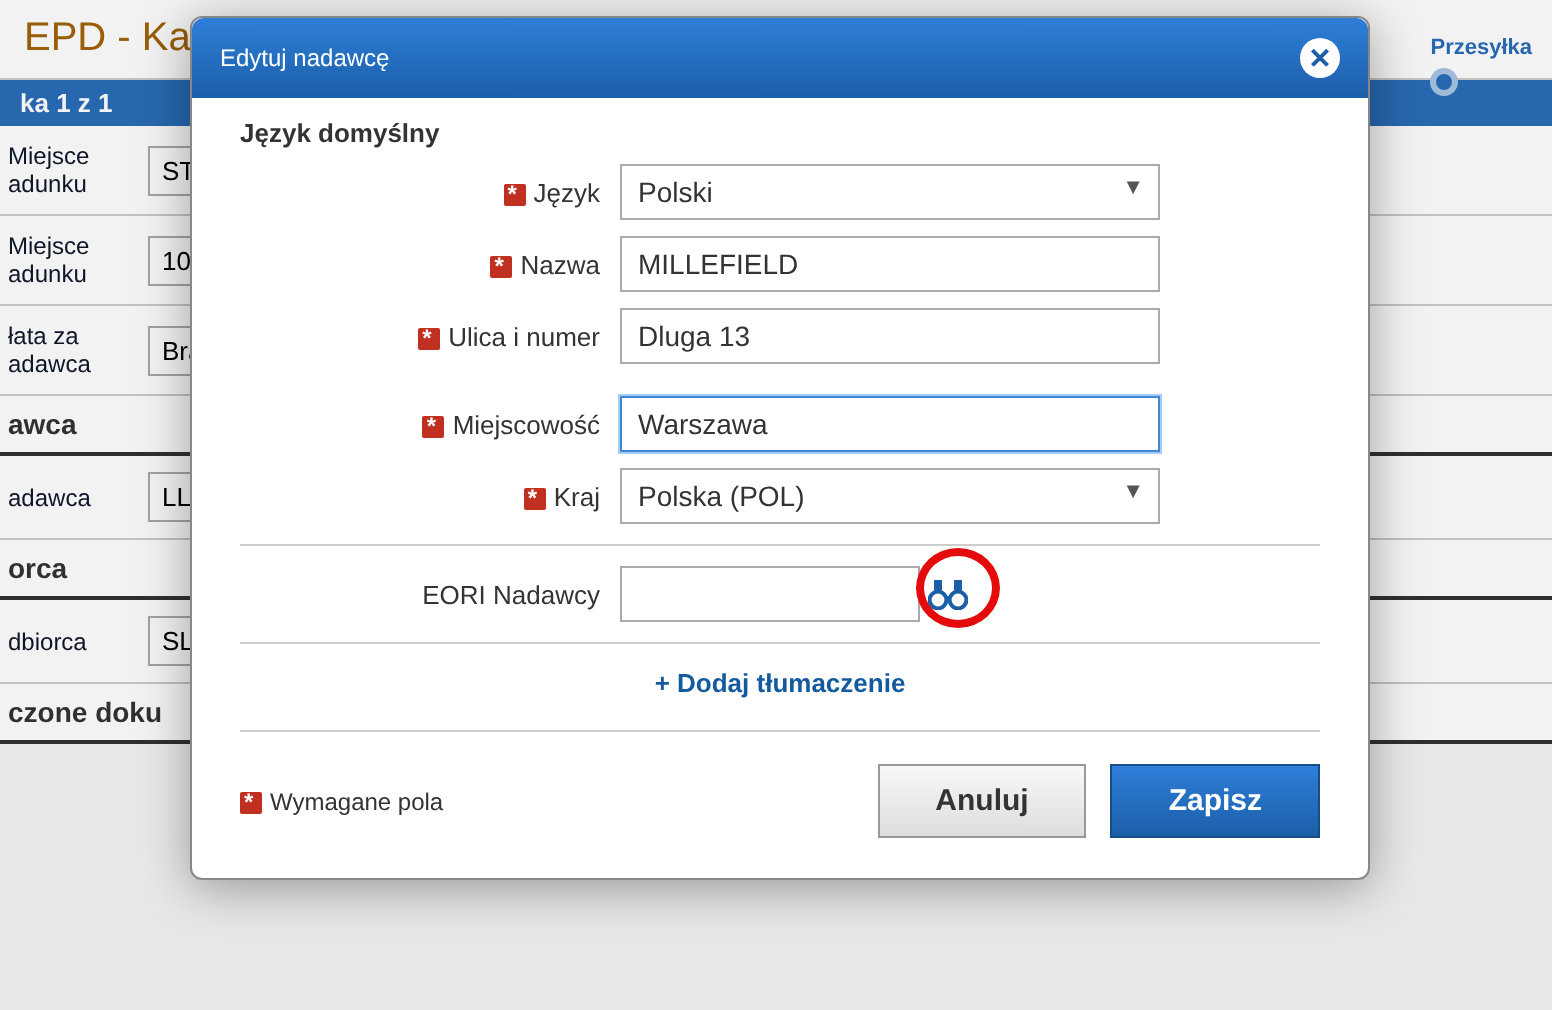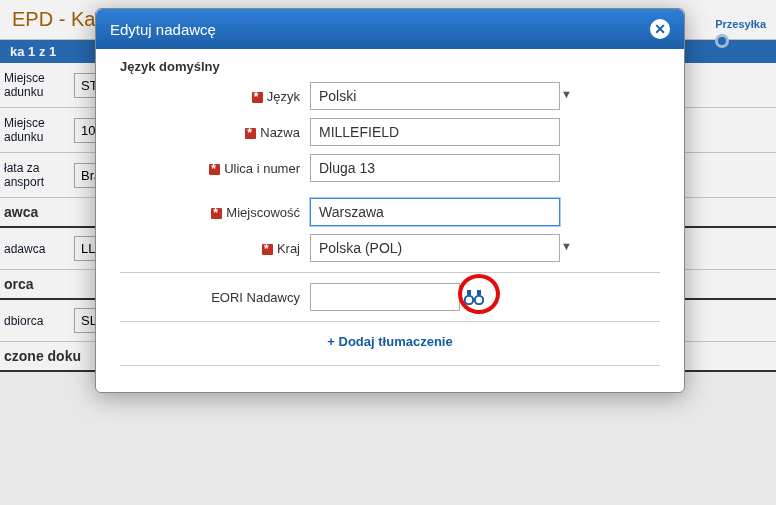--- a/index.html
+++ b/index.html
@@ -100,21 +100,21 @@
     .modal-header {
       background: linear-gradient(#2f7ed8, #1b5fa8);
       color: #fff;
       padding: 10px 14px;
       border-radius: 6px 6px 0 0;
       display: flex;
       justify-content: space-between;
       align-items: center;
     }
     .modal-title {
-      font-size: 15px;
+      font-size: 12px;
       font-weight: normal;
     }
     .close-icon {
       width: 20px; height: 20px;
       background: #fff;
       border-radius: 50%;
       display: flex;
       align-items: center;
       justify-content: center;
       color: #1b5fa8;
@@ -153,21 +153,21 @@
     }
     .req-star::after {
       content: "*";
       color: #fff;
       position: absolute;
       top: -2px; left: 2px;
       font-size: 12px;
       font-weight: bold;
     }
     .form-input, .form-select {
-      width: 250px;
+      width: 270px;
       border: 1px solid #aaa;
       padding: 5px 8px;
       font-size: 14px;
       background: #fff;
       color: #333;
     }
     .form-select {
       appearance: none;
       background: #fff;
       position: relative;
@@ -272,21 +272,21 @@
   <div class="bg-section">
     <div class="bg-row">
       <div class="bg-label">Miejsce adunku</div>
       <input class="bg-input" value="STAR" style="">
     </div>
     <div class="bg-row">
       <div class="bg-label">Miejsce adunku</div>
       <input class="bg-input" value="1013" style="">
     </div>
     <div class="bg-row">
-      <div class="bg-label">łata za ansport</div>
+      <div class="bg-label">łata za adawca</div>
       <input class="bg-input" value="Brak" style="">
     </div>
     <div class="bg-secthead">awca</div>
     <div class="bg-row">
       <div class="bg-label">adawca</div>
       <input class="bg-input" value="LLP (" style="">
     </div>
     <div class="bg-secthead">orca</div>
     <div class="bg-row">
       <div class="bg-label">dbiorca</div>
@@ -370,14 +370,23 @@
         <div class="red-circle" style="left:148px; top:-9px;"></div>
       </div>
     </div>
 
     <hr class="hr">
 
     <a class="add-link">+ Dodaj tłumaczenie</a>
 
     <hr class="hr">
 
+    <div class="modal-footer">
+      <div class="req-note">
+        <span class="req-star"></span><span>Wymagane pola</span>
+      </div>
+      <div class="btns">
+        <button class="btn btn-cancel">Anuluj</button>
+        <button class="btn btn-save">Zapisz</button>
+      </div>
+    </div>
   </div>
 </div>
 
 </body></html>

